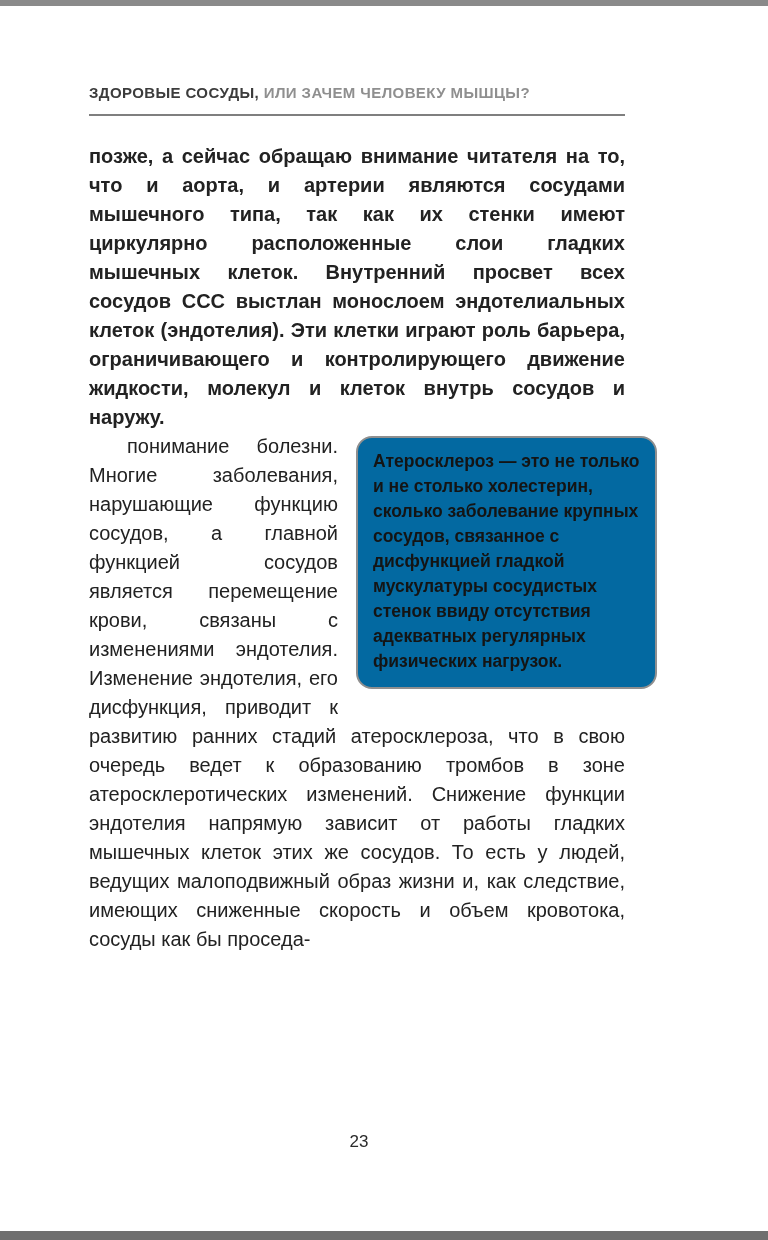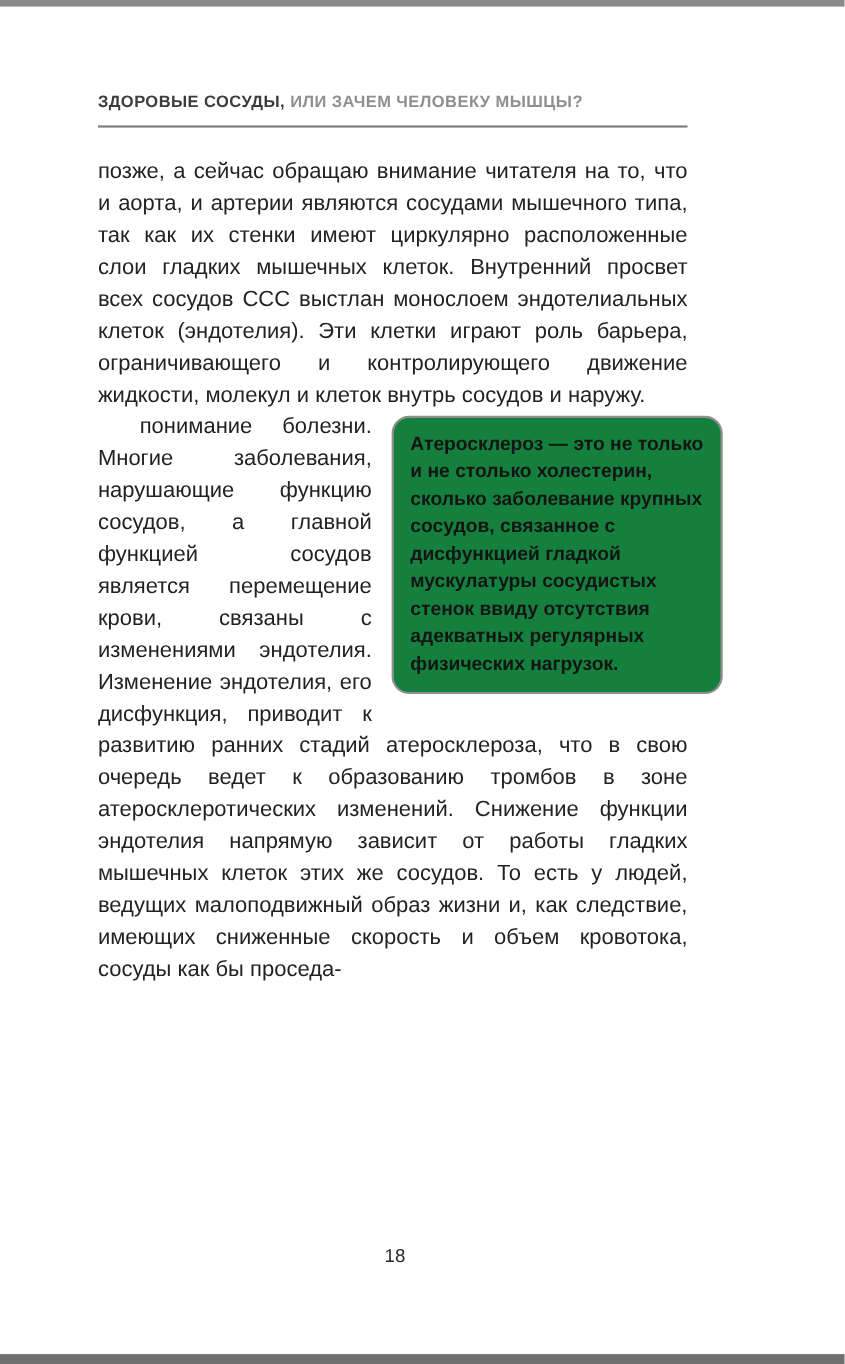--- a/index.html
+++ b/index.html
@@ -38,38 +38,38 @@
     background: #7f7f7f;
   }
 
   p.body {
     margin: 0;
     font-size: 20px;
     line-height: 29px;
     text-align: justify;
     color: #222222;
   }
-  p.p1 { margin-top: 26px; }
+  p.p1 { margin-top: 26px; font-weight: bold; }
   p.p2 { text-indent: 38px; }
 
   .callout {
     display: block;
     float: right;
     width: 268px;
     margin: 4px -32px 8px 18px;
     padding: 11px 14px 13px 15px;
     border: 2px solid #8f8f8f;
     border-radius: 16px;
     font-weight: 700;
     font-size: 17.5px;
     line-height: 25px;
     text-align: left;
     text-indent: 0;
     color: #141414;
-    background: #15803d;
+    background: #0369a1;
   }
 
   .pagenum {
     position: absolute;
     bottom: 88px;
     left: 89px;
     width: 540px;
     text-align: center;
     font-size: 17px;
     color: #2a2a2a;
@@ -91,17 +91,17 @@
 
     <p class="body p1">позже, а сейчас обращаю внимание читателя на то, что и аорта, и артерии являются сосудами мышечного типа, так как их стенки имеют циркулярно расположенные слои гладких мышечных клеток. Внутренний просвет всех сосудов ССС выстлан монослоем эндотелиальных клеток (эндотелия). Эти клетки играют роль барьера, ограничивающего и контролирующего движение жидкости, молекул и клеток внутрь сосудов и наружу.</p>
 
     <p class="body p2">
       <span class="callout">
         <span>Атеросклероз — это не только и не столько холестерин, сколько заболевание крупных сосудов, связанное с дисфункцией гладкой мускулатуры сосудистых стенок ввиду отсутствия адекватных регулярных физических нагрузок.</span>
       </span>
       <span>понимание болезни. Многие заболевания, нарушающие функцию сосудов, а главной функцией сосудов является перемещение крови, связаны с изменениями эндотелия. Изменение эндотелия, его дисфункция, приводит к развитию ранних стадий атеросклероза, что в свою очередь ведет к образованию тромбов в зоне атеросклеротических изменений. Снижение функции эндотелия напрямую зависит от работы гладких мышечных клеток этих же сосудов. То есть у людей, ведущих малоподвижный образ жизни и, как следствие, имеющих сниженные скорость и объем кровотока, сосуды как бы проседа-</span>
     </p>
 
-    <div class="pagenum">18</div>
+    <div class="pagenum">23</div>
   </div>
 
   <div class="scan-edge bottom"></div>
 </div>
 
 </body></html>

